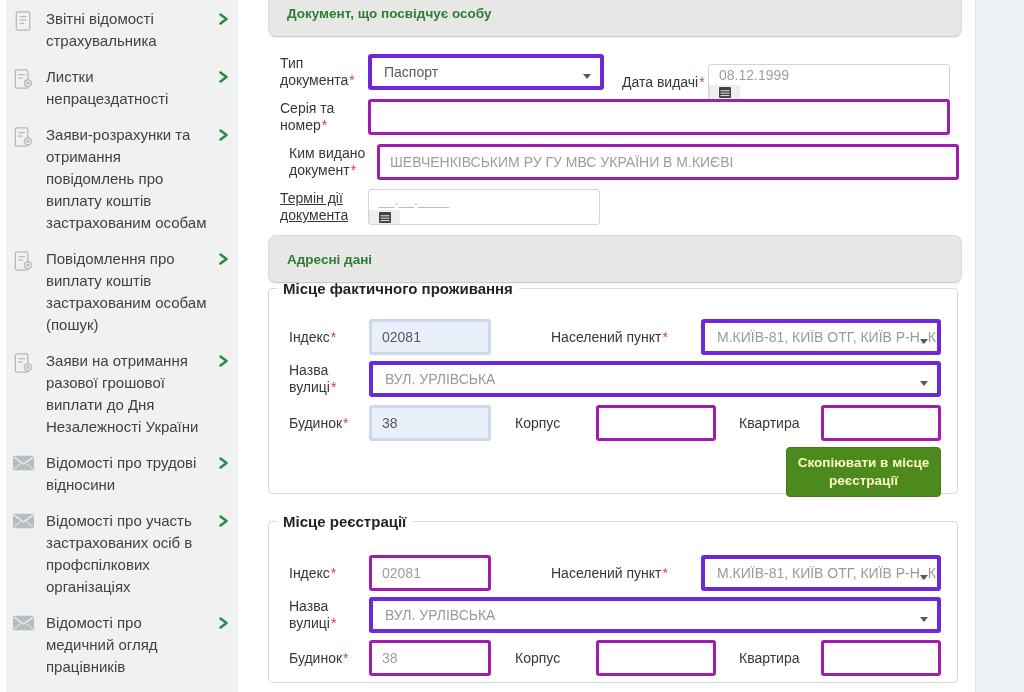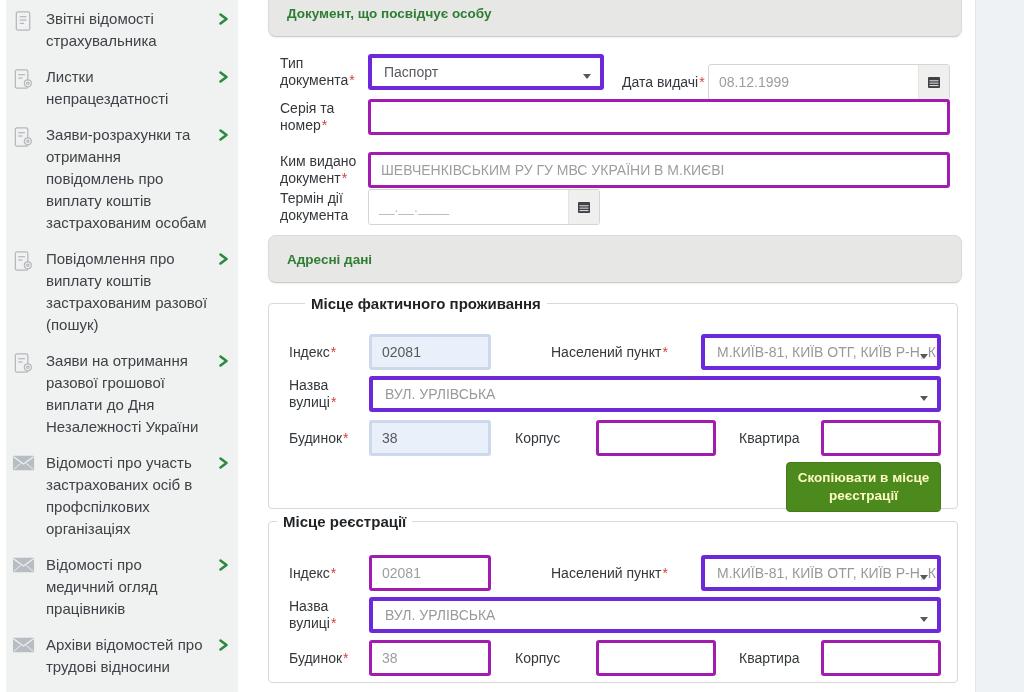--- a/index.html
+++ b/index.html
@@ -50,21 +50,21 @@
     height:36px; border:3px solid #a21caf; border-radius:3px;
     padding:0 10px; font-size:14px; box-sizing:border-box;
     font-family:inherit; color:#565a5e; background:#fff; outline:none;
   }
   .inp.hl   { background:#e9f0fa; border-color:#ccd9ec; }
   .inp.gray { color:#9b9ea1; }
   .inp::placeholder { color:#b9bcbe; }
 
   .igroup {
     display:flex; height:36px; box-sizing:border-box;
-    border:1px solid #d5d5d5; border-radius:3px; overflow:hidden; background:#fff;
+    border:1px solid #d5d5d5; border-radius:3px; overflow:hidden; background:#fff;flex-direction:column;
   }
   .igroup .inp { border:none; height:34px; flex:1; min-width:0; }
   .cal {
     width:30px; flex:none; background:#efefee; border-left:1px solid #e3e3e2;
     display:flex; align-items:center; justify-content:center; cursor:pointer;
   }
 
   .sel {
     position:relative; height:36px; border:4px solid #6d28d9; border-radius:3px;
     background:#fff; display:flex; align-items:center;
@@ -75,21 +75,21 @@
   .sel .caret {
     position:absolute; right:9px; top:16px; width:0; height:0;
     border-left:4px solid transparent; border-right:4px solid transparent;
     border-top:5px solid #55595d;
   }
 
   fieldset.addr {
     position:absolute; left:0; width:690px; margin:0; padding:0;
     border:1px solid #d9d9d9; border-radius:4px; background:#fff; box-sizing:border-box;
   }
-  #fs-res { top:295px; height:214px;padding-left:28px; }
+  #fs-res { top:280px; height:214px; }
   #fs-reg { top:513px; height:170px; }
   fieldset.addr legend {
     margin-left:8px; padding:0 6px;
     font-weight:bold; font-size:15px; color:#1f2326;
   }
 
   .copy-btn {
     position:absolute; left:517px; top:150px; width:155px; height:50px;
     background:#4c8a1e; border:1px solid #447a1a; border-radius:4px;
     color:#fef9c3; font-weight:bold; font-size:13.5px; line-height:1.3;
@@ -165,21 +165,21 @@
       <svg width="23" height="24" viewBox="0 0 24 24">
           <g fill="none" stroke="#b4b8bc" stroke-width="1.3">
             <rect x="3.5" y="2.5" width="13" height="19" rx="1.5"></rect>
             <line x1="6.5" y1="7.5" x2="13.5" y2="7.5"></line>
             <line x1="6.5" y1="11" x2="11" y2="11"></line>
             <circle cx="16.5" cy="16.5" r="3.6" fill="#f0f1f1"></circle>
             <circle cx="16.5" cy="16.5" r="1.2"></circle>
           </g>
         </svg>
     </span>
-    <span class="side-label">Повідомлення про виплату коштів застрахованим разової (пошук)</span>
+    <span class="side-label">Повідомлення про виплату коштів застрахованим особам (пошук)</span>
     <span class="side-chevron">
       <svg width="13" height="16" viewBox="0 0 12 16">
           <polyline points="3,3.5 9,8 3,12.5" fill="none" stroke="#2b8a3e" stroke-width="2.6" stroke-linecap="round" stroke-linejoin="round"></polyline>
         </svg>
     </span>
   </div>
 
   <div class="side-item">
     <span class="side-icon">
       <svg width="23" height="24" viewBox="0 0 24 24">
@@ -193,20 +193,36 @@
         </svg>
     </span>
     <span class="side-label">Заяви на отримання разової грошової виплати до Дня Незалежності України</span>
     <span class="side-chevron">
       <svg width="13" height="16" viewBox="0 0 12 16">
           <polyline points="3,3.5 9,8 3,12.5" fill="none" stroke="#2b8a3e" stroke-width="2.6" stroke-linecap="round" stroke-linejoin="round"></polyline>
         </svg>
     </span>
   </div>
 
+  <div class="side-item">
+    <span class="side-icon">
+      <svg width="23" height="20" viewBox="0 0 24 18">
+          <rect x="1" y="1.5" width="22" height="15" rx="1" fill="#b7bdc3"></rect>
+          <polyline points="1.5,2.5 12,10 22.5,2.5" fill="none" stroke="#f0f1f1" stroke-width="1.4"></polyline>
+          <line x1="2" y1="15.5" x2="9" y2="9.5" stroke="#f0f1f1" stroke-width="1"></line>
+          <line x1="22" y1="15.5" x2="15" y2="9.5" stroke="#f0f1f1" stroke-width="1"></line>
+        </svg>
+    </span>
+    <span class="side-label">Відомості про трудові відносини</span>
+    <span class="side-chevron">
+      <svg width="13" height="16" viewBox="0 0 12 16">
+          <polyline points="3,3.5 9,8 3,12.5" fill="none" stroke="#2b8a3e" stroke-width="2.6" stroke-linecap="round" stroke-linejoin="round"></polyline>
+        </svg>
+    </span>
+  </div>
 
   <div class="side-item">
     <span class="side-icon">
       <svg width="23" height="20" viewBox="0 0 24 18">
           <rect x="1" y="1.5" width="22" height="15" rx="1" fill="#b7bdc3"></rect>
           <polyline points="1.5,2.5 12,10 22.5,2.5" fill="none" stroke="#f0f1f1" stroke-width="1.4"></polyline>
           <line x1="2" y1="15.5" x2="9" y2="9.5" stroke="#f0f1f1" stroke-width="1"></line>
           <line x1="22" y1="15.5" x2="15" y2="9.5" stroke="#f0f1f1" stroke-width="1"></line>
         </svg>
     </span>
@@ -287,29 +303,29 @@
     </div>
   </div>
 
   <div class="fg" style="left:12px; top:99px; width:670px;">
     <span class="flabel" style="width:88px; flex:none;">
       <span>Серія та номер</span><span class="req">*</span>
     </span>
     <input class="inp" type="text" style="width: 582px;" value="">
   </div>
 
-  <div class="fg" style="left:12px; top:144px; width:670px;margin-top:8px;">
+  <div class="fg" style="left:21px; top:144px; width:670px;">
     <span class="flabel" style="width:88px; flex:none;">
       <span>Ким видано документ</span><span class="req">*</span>
     </span>
     <input class="inp gray" type="text" style="width: 582px;" value="ШЕВЧЕНКІВСЬКИМ РУ ГУ МВС УКРАЇНИ В М.КИЄВІ">
   </div>
 
   <div class="fg" style="left:12px; top:189px; width:400px;">
-    <span class="flabel" style="width:88px; flex:none;">
+    <span class="flabel" style="width:88px; flex:none;text-decoration:underline;">
       <span>Термін дії документа</span>
     </span>
     <div class="igroup" style="width:232px;">
       <input class="inp" type="text" placeholder="__.__.____" style="">
       <span class="cal">
         <svg width="14" height="14" viewBox="0 0 14 14">
             <rect x="1" y="2" width="12" height="11" rx="1" fill="#3f4144"></rect>
             <rect x="2.5" y="5.2" width="9" height="1.1" fill="#d8d8d8"></rect>
             <rect x="2.5" y="7.6" width="9" height="1.1" fill="#d8d8d8"></rect>
             <rect x="2.5" y="10" width="9" height="1.1" fill="#d8d8d8"></rect>

